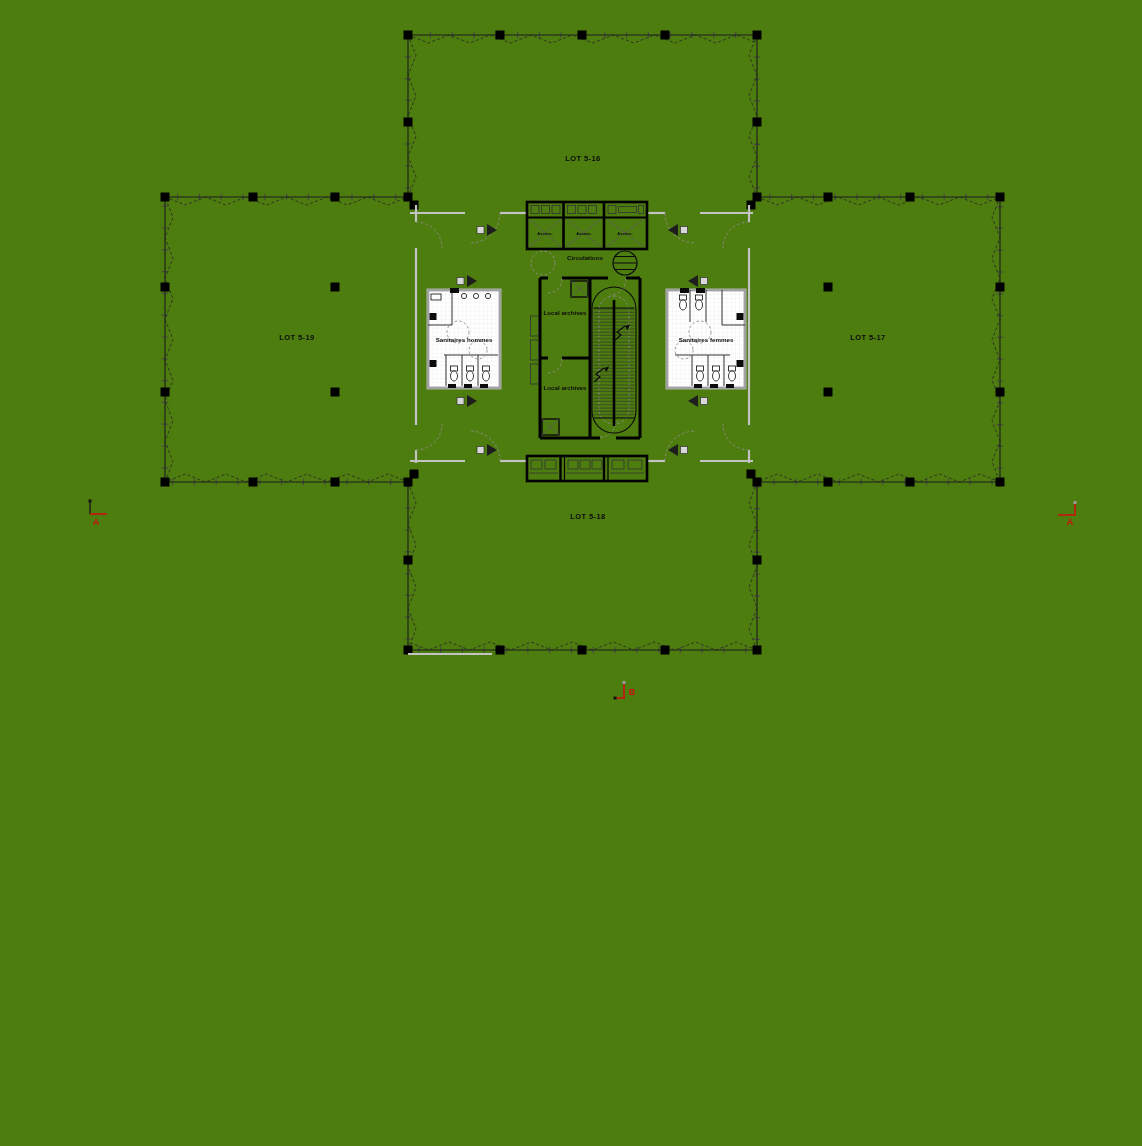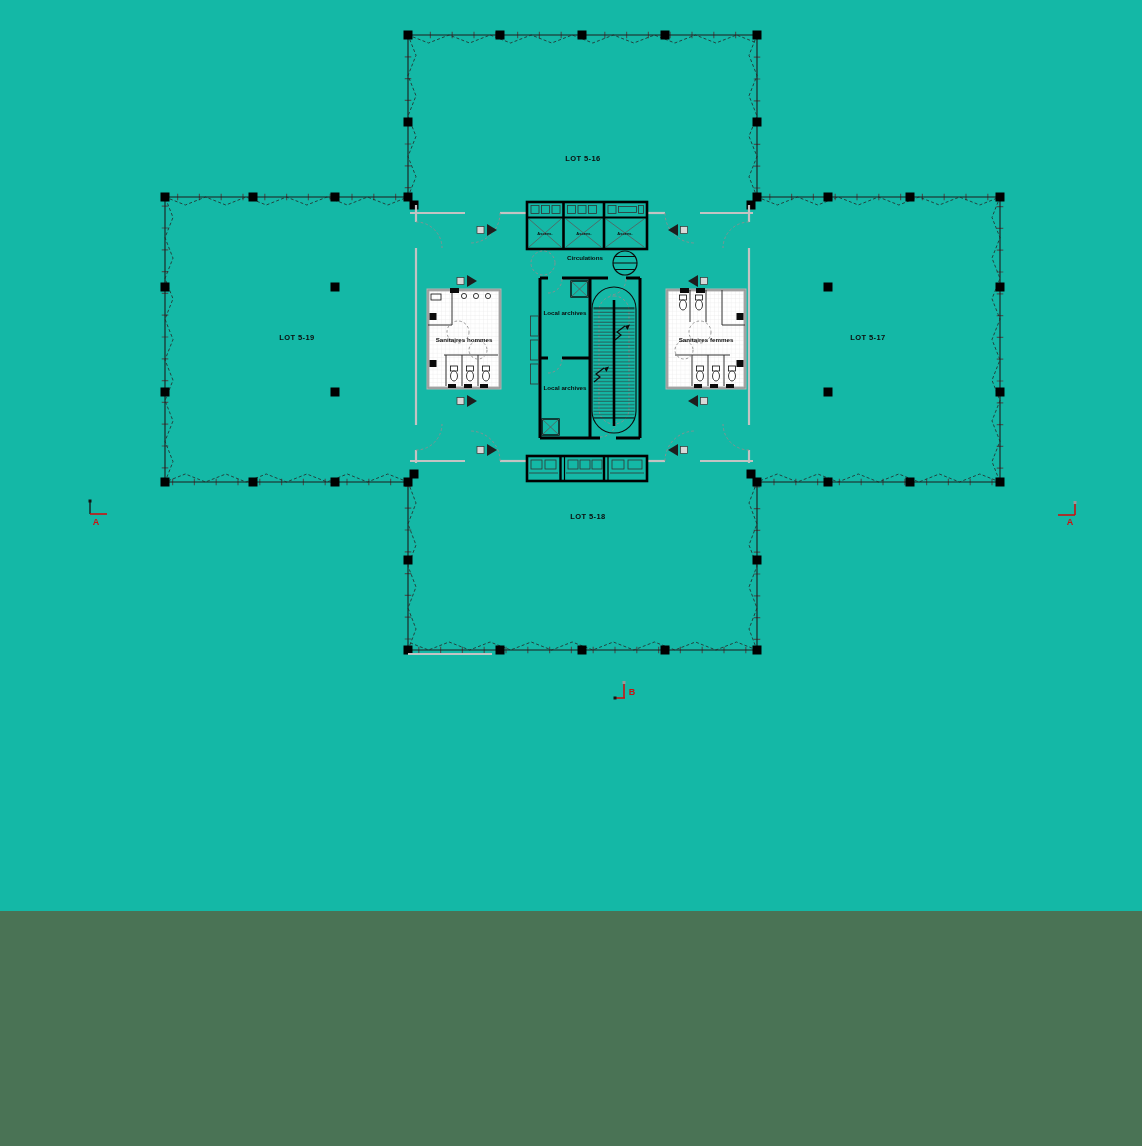--- a/index.html
+++ b/index.html
@@ -1,20 +1,20 @@
 <!DOCTYPE html>
 <html><head>
 <meta charset="utf-8">
 <style>
   html,body{margin:0;padding:0;}
   body{
     background:#4a7355;
     font-family:"Liberation Sans", sans-serif;
   }
-  .stage{position:relative;width:1142px;height:911px;background:#14b8a6;overflow:hidden;}
+  .stage{position:relative;width:1142px;height:1146px;background:#4d7c0f;overflow:hidden;}
   svg{position:absolute;left:0;top:0;}
   text{font-family:"Liberation Sans", sans-serif;font-weight:bold;fill:#0b0b0b;}
   .wing-label{font-size:7.5px;letter-spacing:.4px;}
   .room-label{font-size:6.2px;}
   .tiny-label{font-size:4px;}
   .circ-label{font-size:6.2px;}
   .marker-letter{font-size:9px;fill:#cc1111;}
   .wall{stroke:#000;fill:none;}
   .thin{stroke:#1c1c1c;stroke-width:1.1;fill:none;}
   .grayline{stroke:#c3c3c3;stroke-width:2.2;fill:none;}

